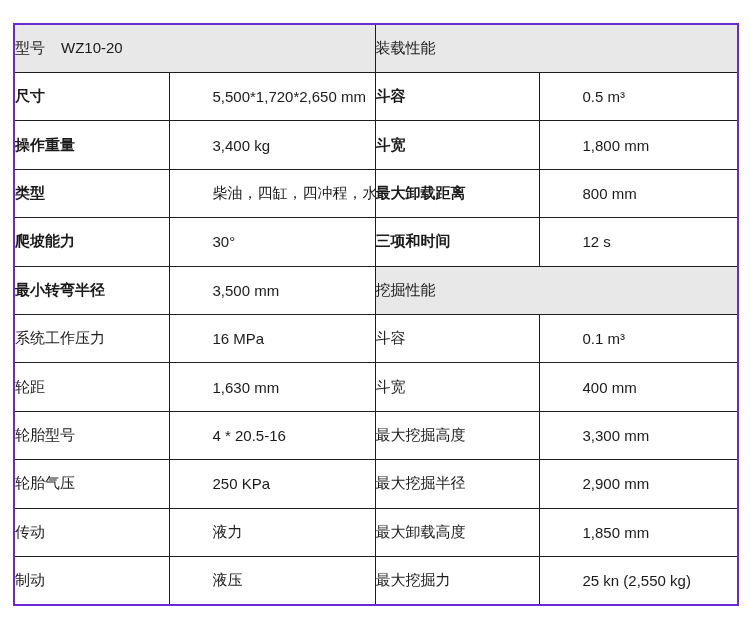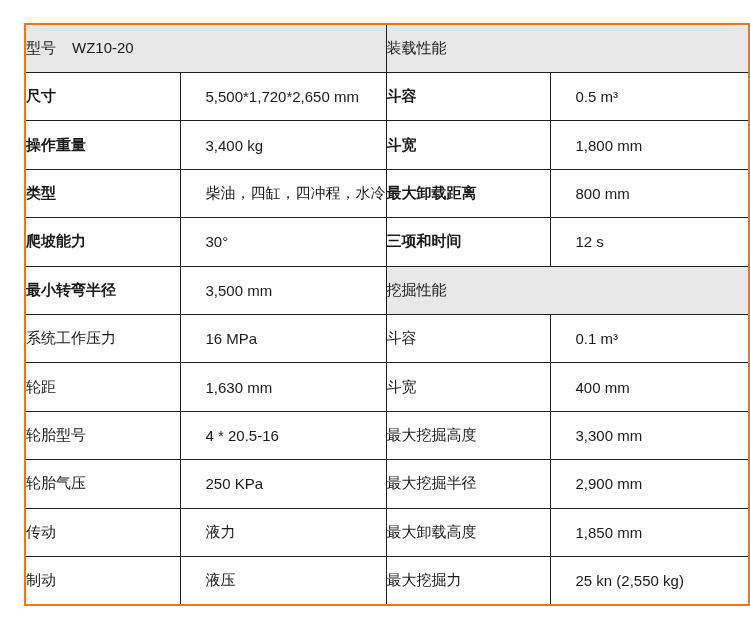--- a/index.html
+++ b/index.html
@@ -7,27 +7,27 @@
   body {
     background: #ffffff;
     font-family: "Liberation Sans", "DejaVu Sans", sans-serif;
     color: #1a1a1a;
     overflow: hidden;
   }
   .page { position: relative; width: 750px; height: 632px; background: #ffffff; }
 
   table.spec {
     position: absolute;
-    left: 24px;
+    left: 13px;
     top: 23px;
     width: 724px;
     height: 583px;
     border-collapse: collapse;
     table-layout: fixed;
-    border: 2px solid #f97316;
+    border: 2px solid #6d28d9;
   }
   table.spec td, table.spec th {
     border: 1px solid #1f1f1f;
     vertical-align: middle;
     font-size: 15px;
     font-weight: 400;
     white-space: nowrap;
     overflow: hidden;
     height: 38.8px;
     text-align: left;
@@ -35,21 +35,21 @@
   th.hdr {
     background: #e8e8e8;
     font-weight: 700;
     font-size: 16px;
     text-align: center;
     border-top-width: 2px;
     border-bottom-width: 2px;
   }
   td.lbl { }
   td.lbl.b { font-weight: 700; }
-  td.val { padding-left: 25px; }
+  td.val { padding-left: 43px; }
   .model-gap { display: inline-block; width: 16px; }
 </style>
 </head>
 <body>
 
 <div class="page">
   <table class="spec">
     <colgroup>
       <col style="width:155px">
         <col style="width:206px">

